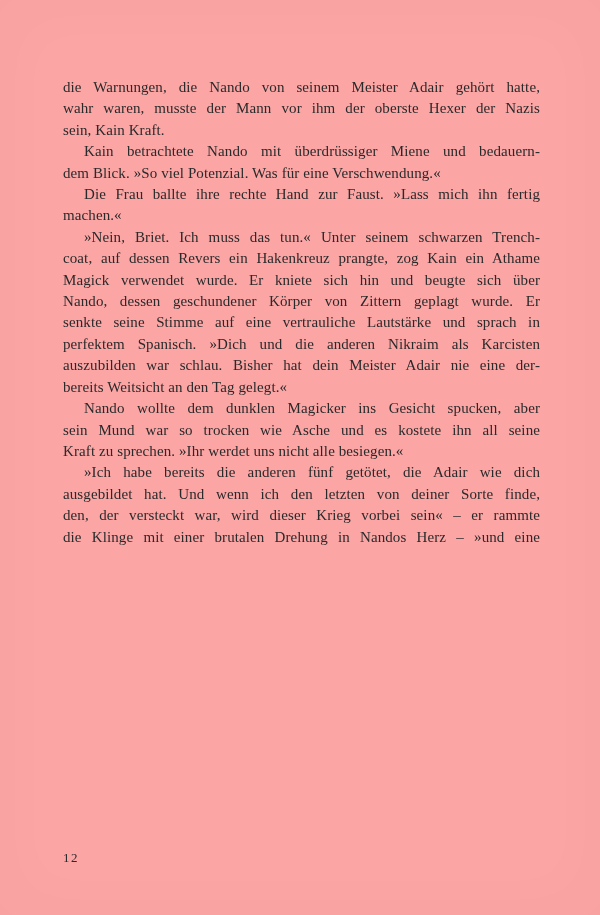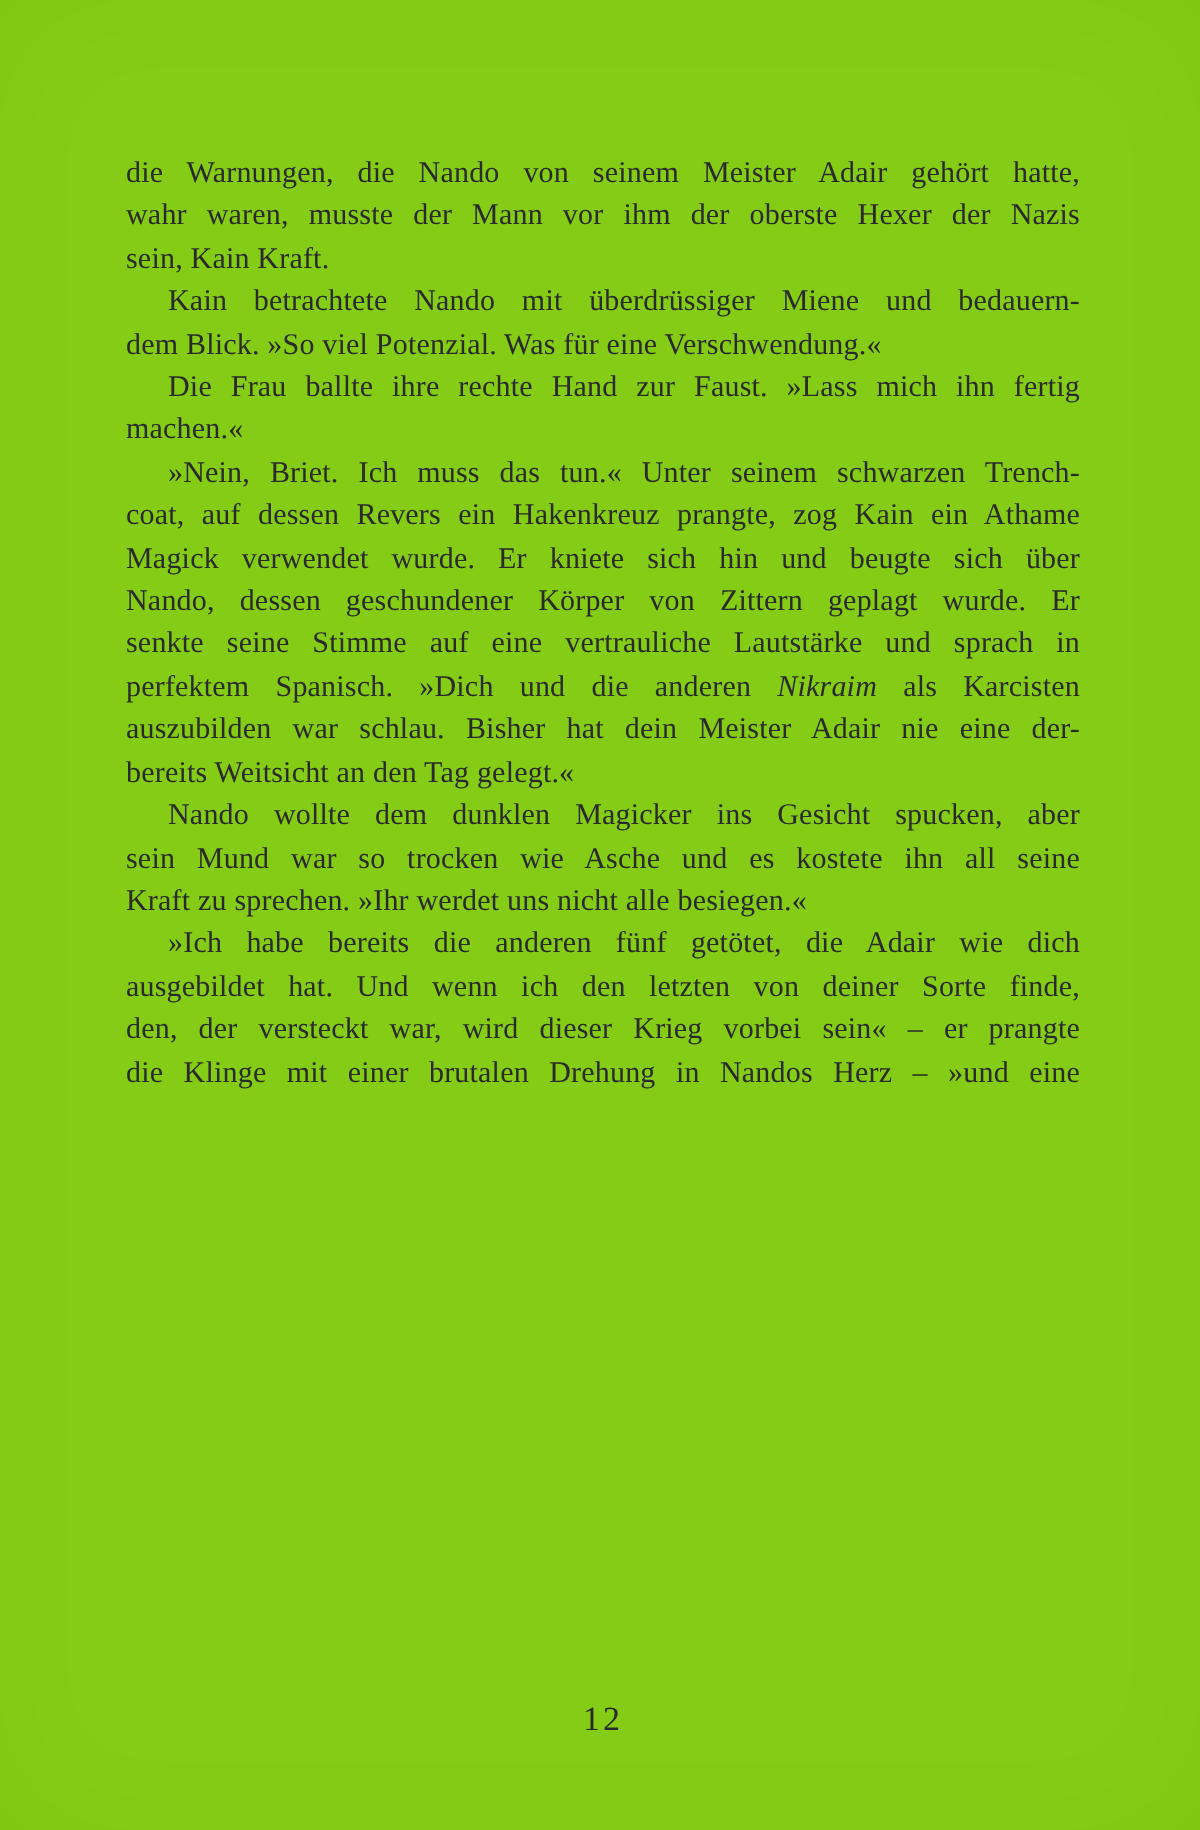--- a/index.html
+++ b/index.html
@@ -11,21 +11,21 @@
     height: 915px;
     background: #fcfcfc;
     font-family: "Liberation Serif", serif;
     color: #2a2a2a;
     overflow: hidden;
   }
   .page {
     position: relative;
     width: 600px;
     height: 915px;
-    background: #84cc16;
+    background: #fca5a5;
     box-shadow: inset 0 0 70px rgba(0,0,0,0.025);
   }
   .text-block {
     position: absolute;
     left: 63px;
     top: 77px;
     width: 477px;
     font-size: 15px;
     line-height: 21.4px;
     letter-spacing: 0.1px;
@@ -40,29 +40,28 @@
     white-space: normal;
   }
   .line.last {
     text-align: left;
     text-align-last: left;
   }
   .line.indent {
     text-indent: 21px;
   }
   .italic {
-    font-style: italic;
   }
   .page-number {
     position: absolute;
     left: 63px;
     top: 850px;
     width: 477px;
-    text-align: center;
-    font-size: 17px;
+    text-align: left;
+    font-size: 13px;
     letter-spacing: 1.5px;
     color: #2a2a2a;
   }
 </style>
 </head>
 <body style="background: rgb(252, 252, 252); color: rgb(42, 42, 42);">
 
 <div class="page">
   <div class="text-block" id="text-block">
       <div class="paragraph">
@@ -89,18 +88,18 @@
         <div class="line last"><span>bereits Weitsicht an den Tag gelegt.«</span></div>
       </div>
       <div class="paragraph">
         <div class="line indent"><span>Nando wollte dem dunklen Magicker ins Gesicht spucken, aber</span></div>
         <div class="line"><span>sein Mund war so trocken wie Asche und es kostete ihn all seine</span></div>
         <div class="line last"><span>Kraft zu sprechen. »Ihr werdet uns nicht alle besiegen.«</span></div>
       </div>
       <div class="paragraph">
         <div class="line indent"><span>»Ich habe bereits die anderen fünf getötet, die Adair wie dich</span></div>
         <div class="line"><span>ausgebildet hat. Und wenn ich den letzten von deiner Sorte finde,</span></div>
-        <div class="line"><span>den, der versteckt war, wird dieser Krieg vorbei sein« – er prangte</span></div>
+        <div class="line"><span>den, der versteckt war, wird dieser Krieg vorbei sein« – er rammte</span></div>
         <div class="line"><span>die Klinge mit einer brutalen Drehung in Nandos Herz – »und eine</span></div>
       </div>
     </div>
   <div class="page-number">12</div>
 </div>
 
 </body></html>

